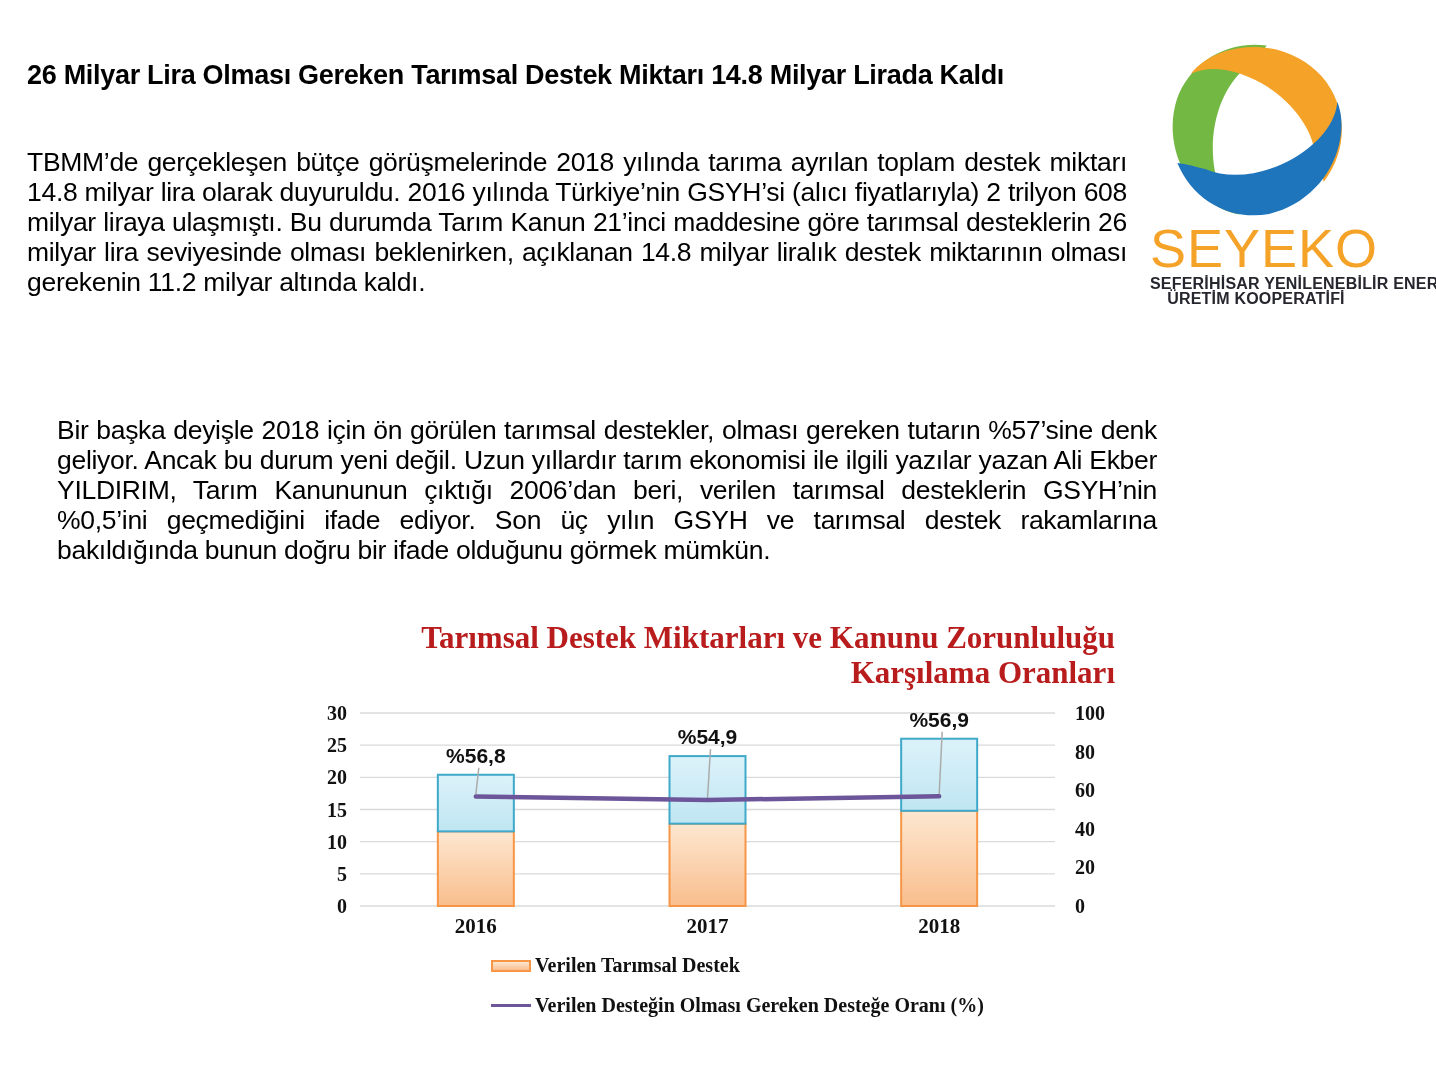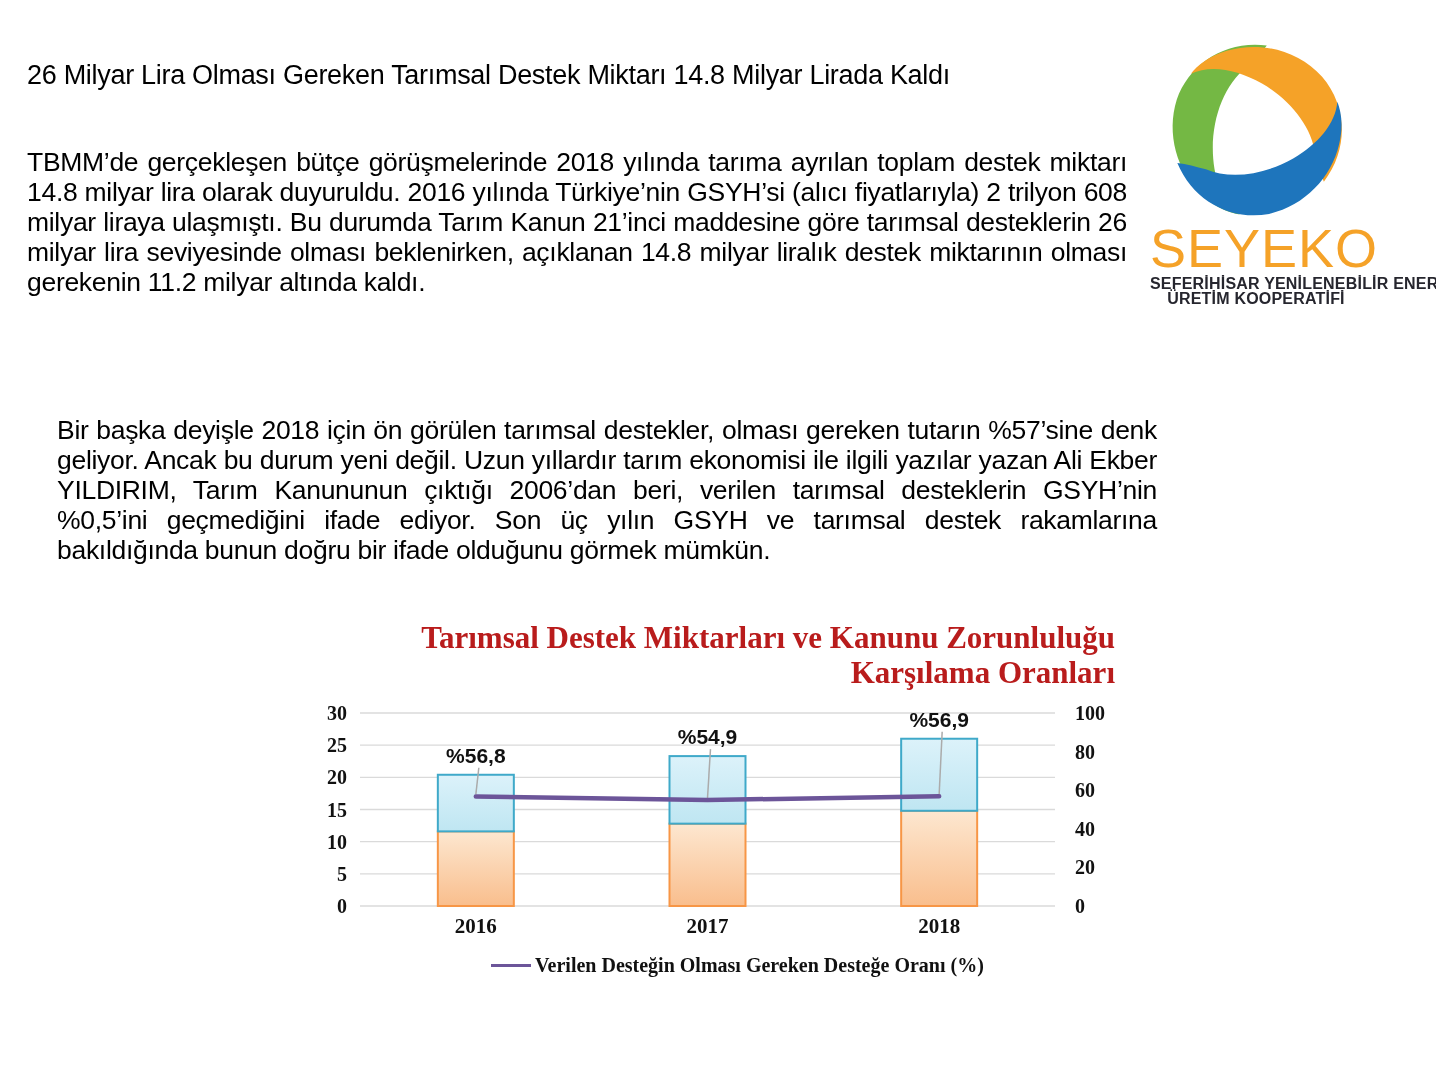--- a/index.html
+++ b/index.html
@@ -3,21 +3,21 @@
 <meta charset="utf-8">
 <style>
   html,body{margin:0;padding:0;}
   body{
     width:1436px;height:1080px;position:relative;overflow:hidden;
     background:#ffffff;color:#000;
     font-family:"Liberation Sans",sans-serif;
   }
   .page-title{
     position:absolute;left:27px;top:42px;width:1105px;
-    font-size:27px;font-weight:400;letter-spacing:-0.3px;
+    font-size:27px;font-weight:700;letter-spacing:-0.3px;
   }
   .para{
     position:absolute;left:27px;width:1100px;
     font-size:26.5px;line-height:30px;text-align:justify;
     letter-spacing:-0.3px;
   }
   .para-1{top:120px;}
   .para-2{top:388px;margin-left:30px;}
 
   
@@ -116,17 +116,21 @@
       <line x1="175.83333333333331" y1="69.76000000000002" x2="172.83333333333331" y2="96.376" stroke="#ABABAB" stroke-width="1.5"></line>
       <line x1="407.5" y1="51.103333333333325" x2="404.5" y2="100.043" stroke="#ABABAB" stroke-width="1.5"></line>
       <line x1="639.1666666666666" y1="33.73333333333332" x2="636.1666666666666" y2="96.183" stroke="#ABABAB" stroke-width="1.5"></line>
       <polyline points="172.83333333333331,98.376 404.5,102.043 636.1666666666666,98.183" fill="none" stroke="#6C5599" stroke-width="4.5" stroke-linecap="round"></polyline>
       <text x="172.83333333333331" y="64.76000000000002" text-anchor="middle" font-family="Liberation Sans, sans-serif" font-weight="bold" font-size="21" fill="#111">%56,8</text>
       <text x="404.5" y="46.103333333333325" text-anchor="middle" font-family="Liberation Sans, sans-serif" font-weight="bold" font-size="21" fill="#111">%54,9</text>
       <text x="636.1666666666666" y="28.73333333333332" text-anchor="middle" font-family="Liberation Sans, sans-serif" font-weight="bold" font-size="21" fill="#111">%56,9</text>
     </svg>
   <div class="legend" id="legend">
       <div class="legend-row">
+        <span class="swatch" style="background: linear-gradient(rgb(253, 231, 208), rgb(249, 190, 141)); border: 2px solid rgb(247, 150, 70);"></span>
+        <span>Verilen Tarımsal Destek</span>
+      </div>
+      <div class="legend-row">
         <span class="swatch-line" style="background: rgb(108, 85, 153);"></span>
         <span>Verilen Desteğin Olması Gereken Desteğe Oranı (%)</span>
       </div>
     </div>
 </div>
 
 </body></html>

